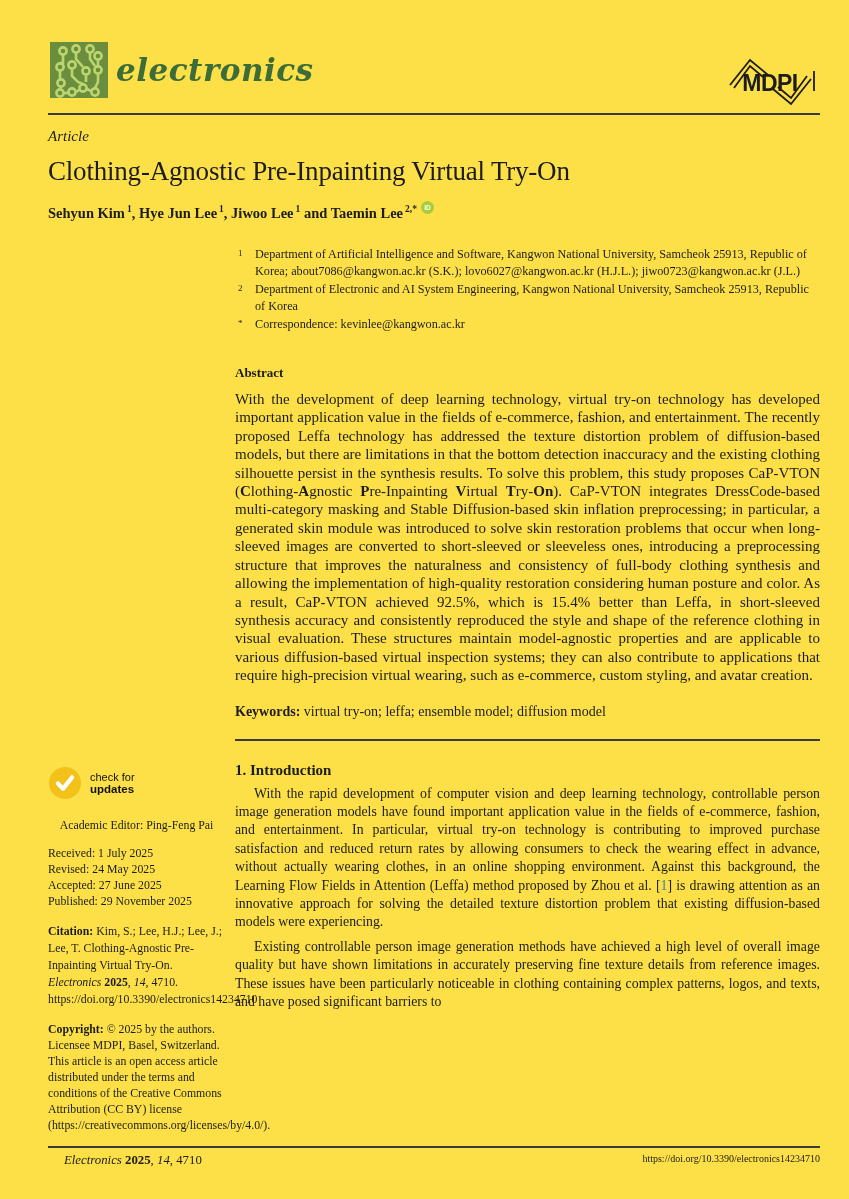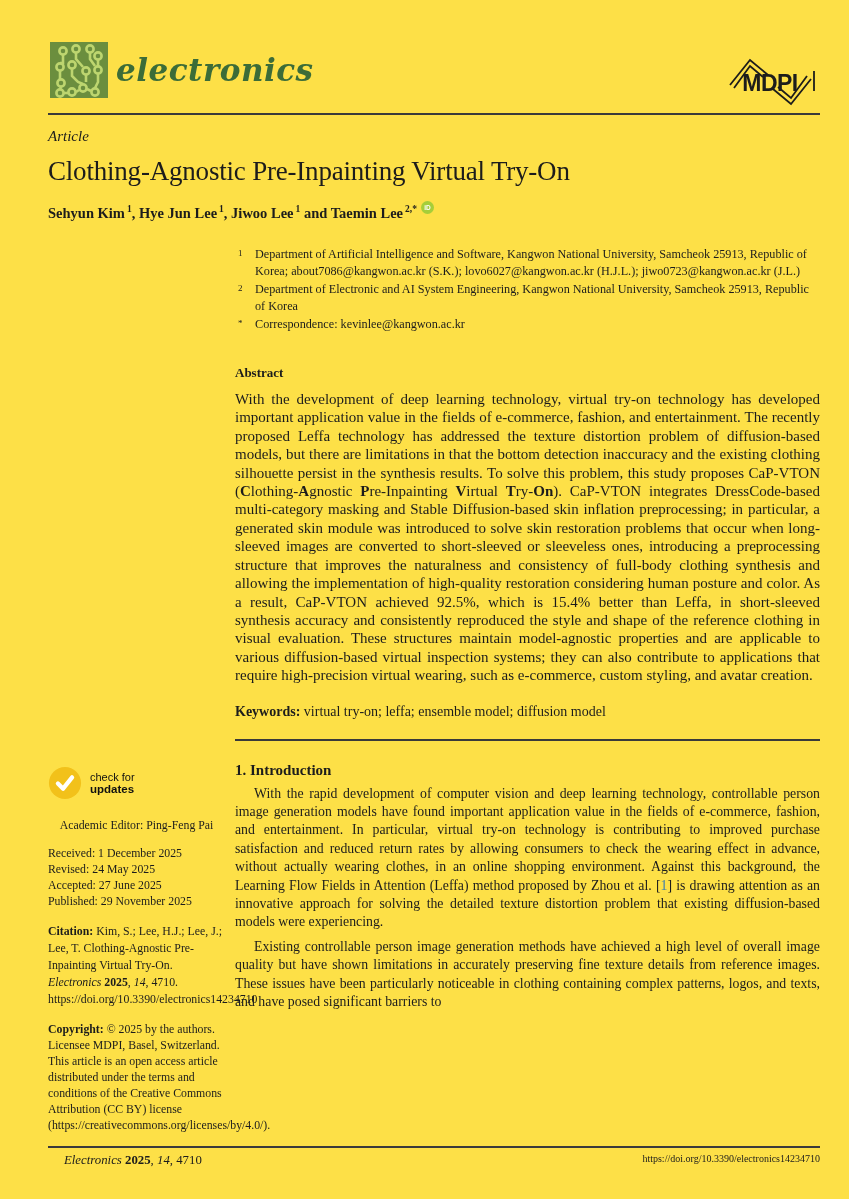--- a/index.html
+++ b/index.html
@@ -201,21 +201,21 @@
       </span>
       <span class="badge-text">
         <div>check for</div>
         <div class="bold">updates</div>
       </span>
     </div>
 
     <div class="sb-editor">Academic Editor: Ping-Feng Pai</div>
 
     <div class="sb-dates">
-      <div>Received: 1 December 2025</div>
+      <div>Received: 1 July 2025</div>
       <div>Revised: 24 May 2025</div>
       <div>Accepted: 27 June 2025</div>
       <div>Published: 29 November 2025</div>
     </div>
 
     <div class="sb-citation"><span class="sb-label">Citation: </span><span>Kim, S.; Lee, H.J.; Lee, J.; Lee, T. Clothing-Agnostic Pre-Inpainting Virtual Try-On. </span><span class="it">Electronics</span><span class="sb-label"> 2025</span><span>, </span><span class="it">14</span><span>, 4710. https://doi.org/10.3390/electronics14234710</span></div>
 
     <div class="sb-copyright"><span class="sb-label">Copyright: </span><span>© 2025 by the authors. Licensee MDPI, Basel, Switzerland. This article is an open access article distributed under the terms and conditions of the Creative Commons Attribution (CC BY) license (https://creativecommons.org/licenses/by/4.0/).</span></div>
 
   </aside>

